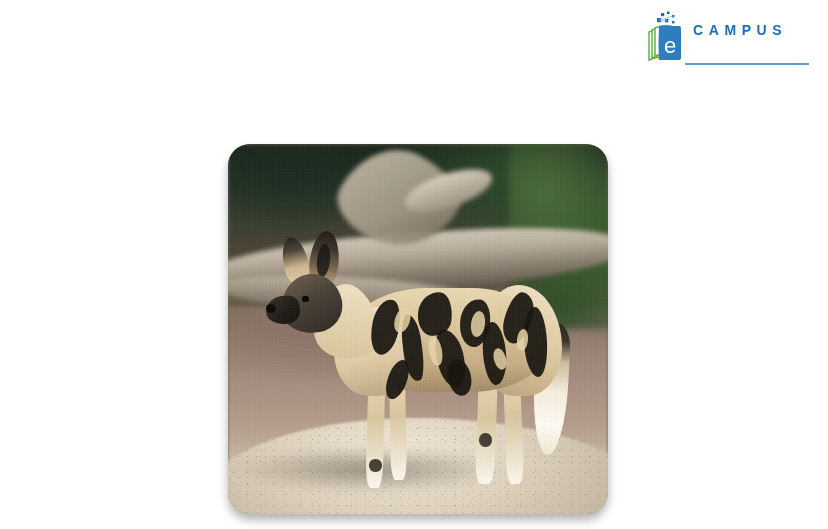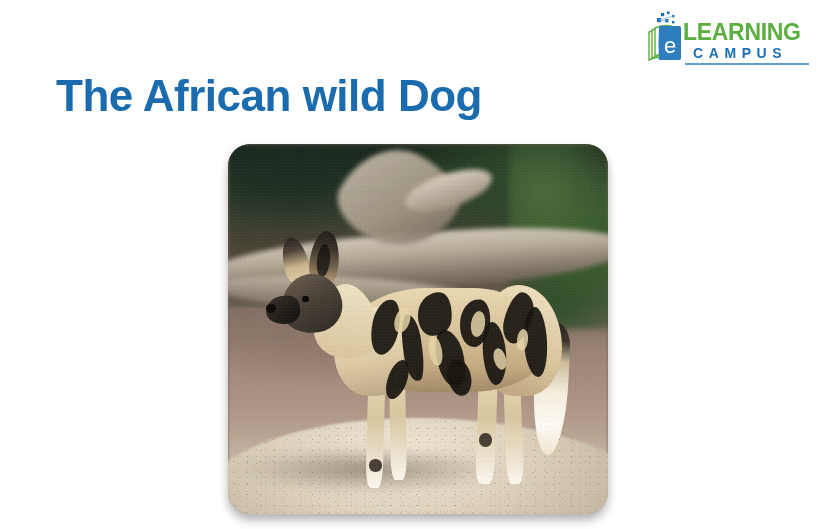--- a/index.html
+++ b/index.html
@@ -427,27 +427,25 @@
       <path d="M4 22 q8 -4 16 -2 v28 q-8 -2 -16 2 z" fill="#ffffff" stroke="#5AAF3F" stroke-width="1.4"></path>
       <path d="M7 20 q8 -4 16 -2 v28 q-8 -2 -16 2 z" fill="#ffffff" stroke="#5AAF3F" stroke-width="1.4"></path>
       <path d="M10 18 q8 -4 16 -2 v28 q-8 -2 -16 2 z" fill="#ffffff" stroke="#5AAF3F" stroke-width="1.4"></path>
 
       <path d="M14 16 h20 a2 2 0 0 1 2 2 v30 a2 2 0 0 1 -2 2 h-20 q-1 -16 0 -34 z" fill="#2E7EBE"></path>
 
       <text x="25" y="43" font-family="Liberation Sans, sans-serif" font-size="22" font-weight="normal" fill="#ffffff" text-anchor="middle">e</text>
     </svg>
 
     <div class="logo-words">
-      <span class="logo-learning">LEARNING</span>
       <span class="logo-campus">CAMPUS</span>
     </div>
     <div class="logo-underline"></div>
   </div>
 
-  <div class="title">The African wild Dog</div>
 
   <div class="photo-frame">
     <div class="photo">
 
       <div class="bg-sky"></div>
       <div class="bg-ground"></div>
       <div class="foliage-r"></div>
       <div class="foliage-m"></div>
       <div class="log-main"></div>
       <div class="log-branch-a"></div>

